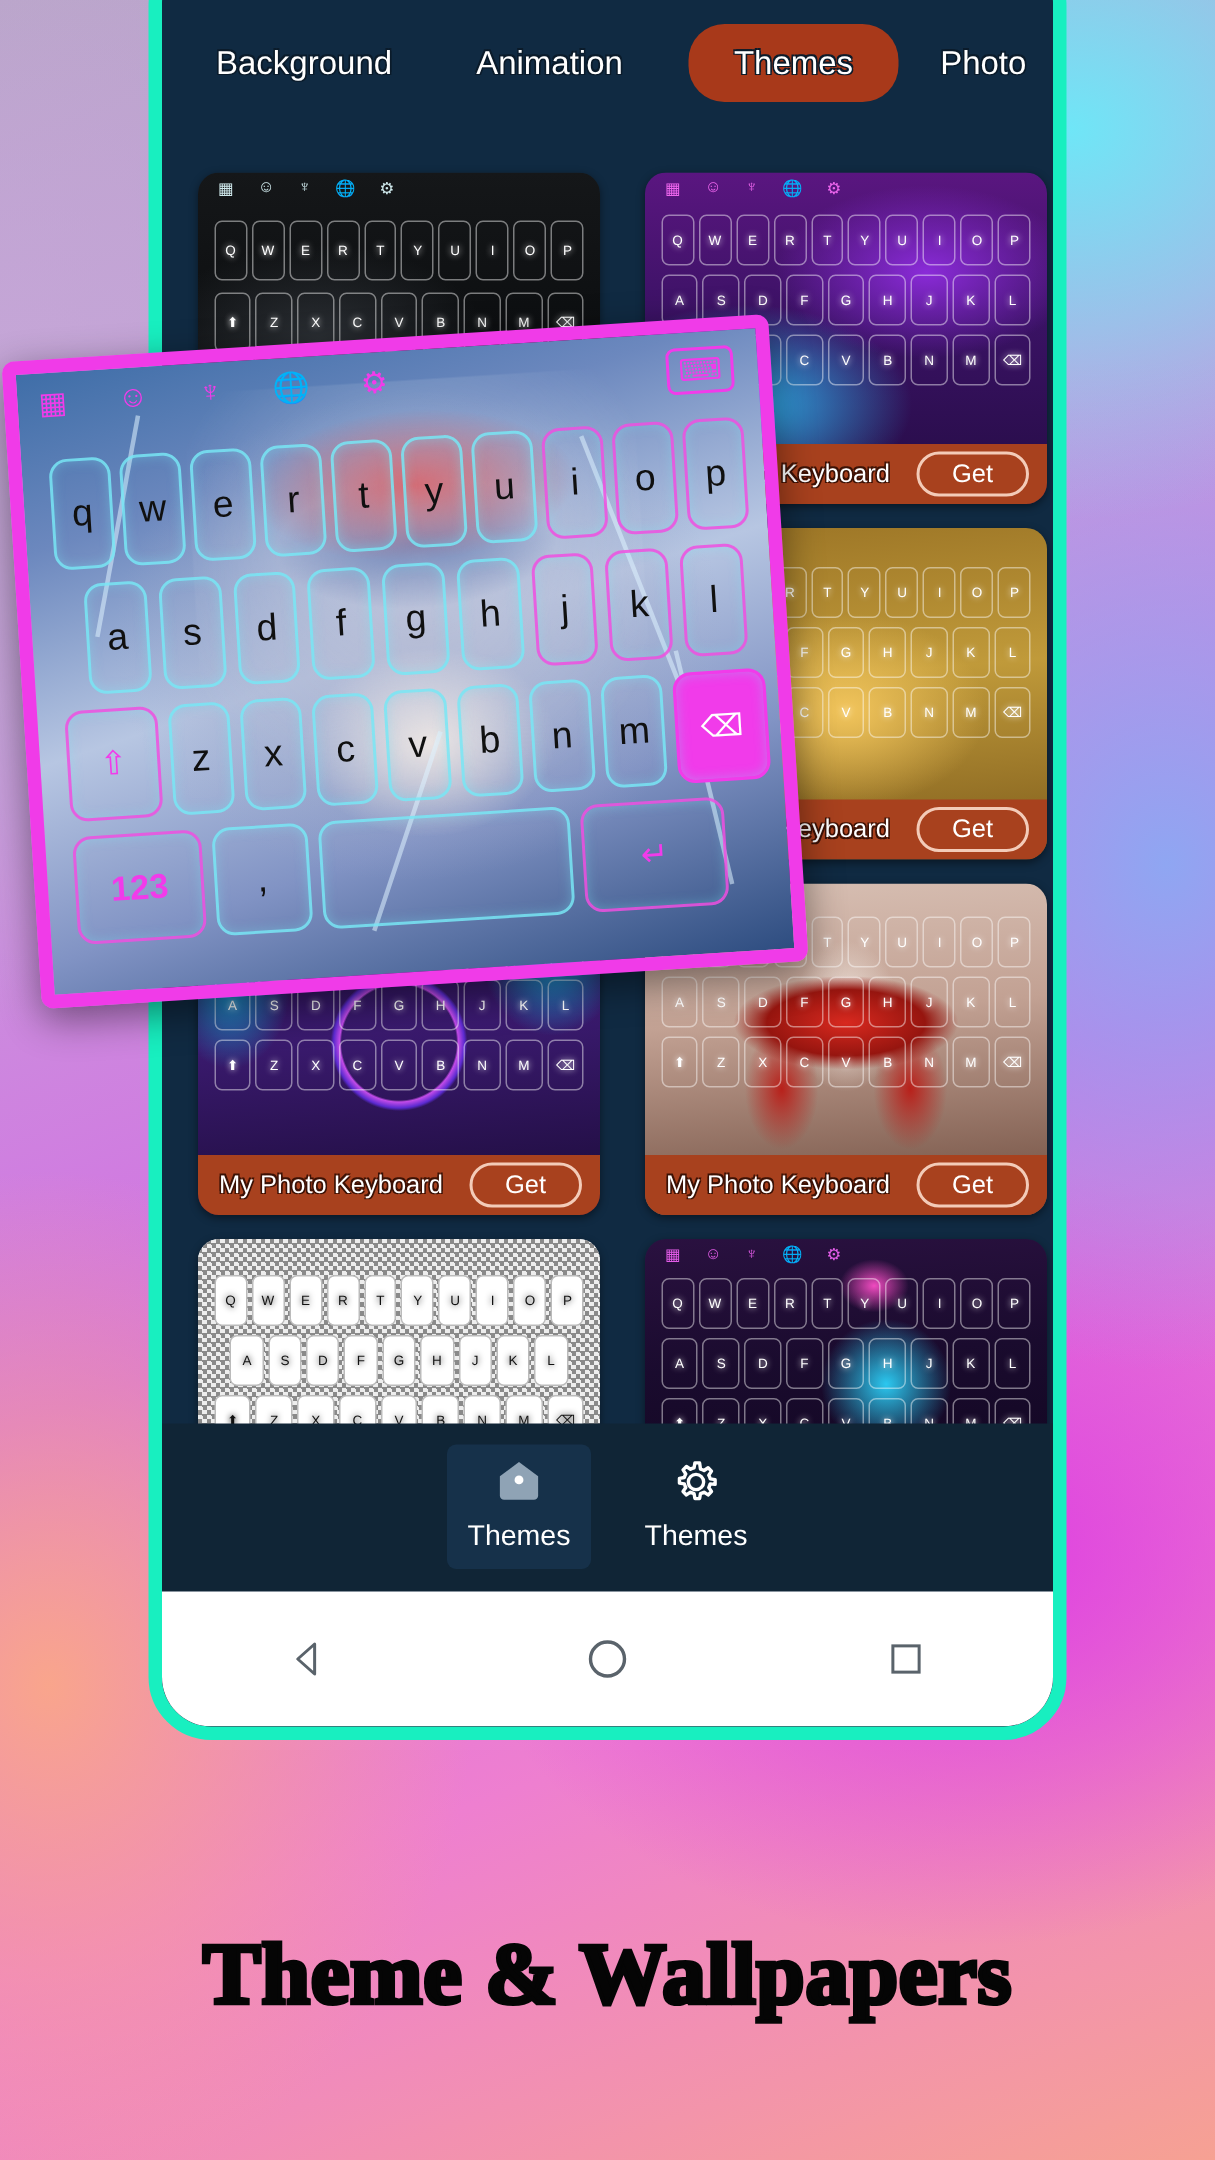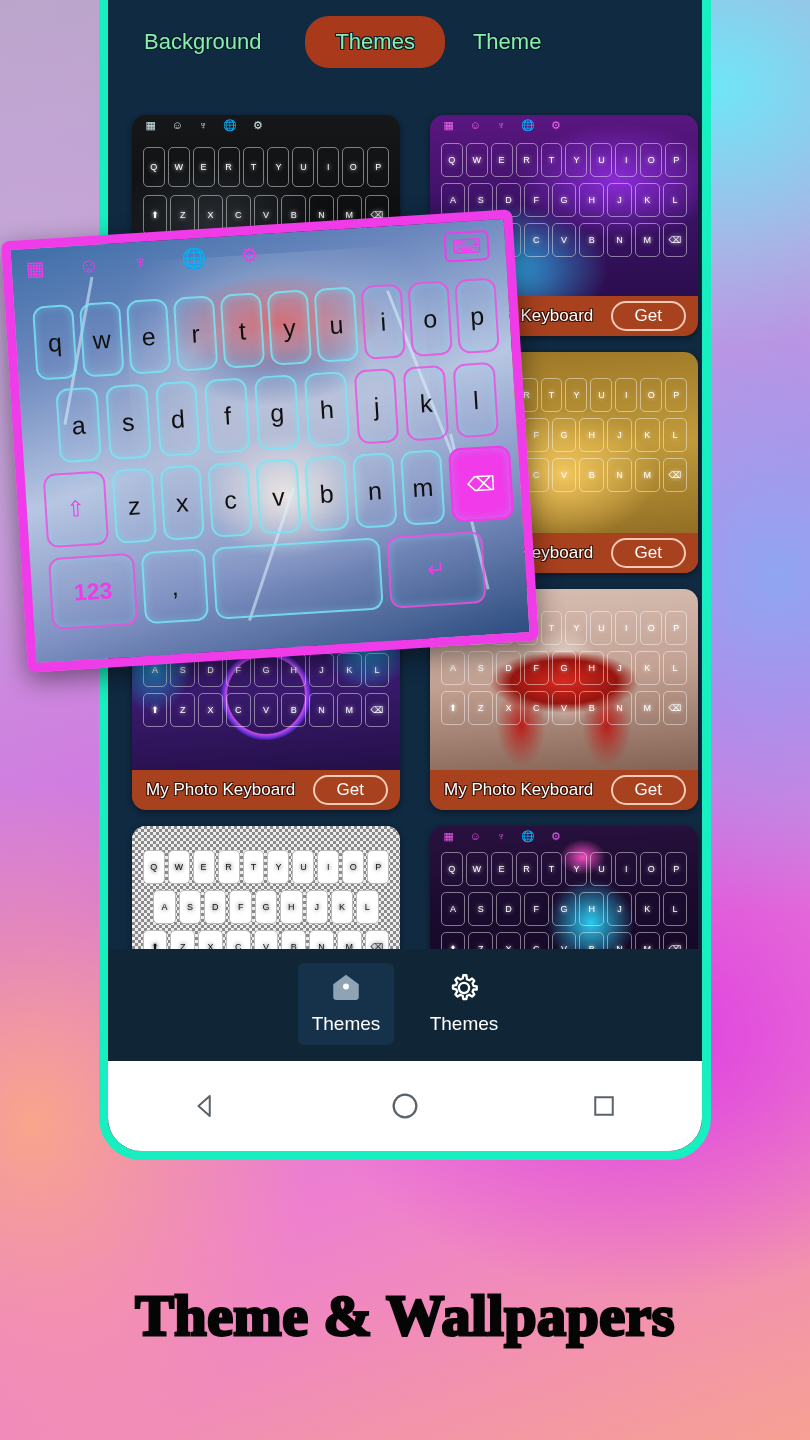--- a/index.html
+++ b/index.html
@@ -28,21 +28,21 @@
     border-radius: 42px;
     background: #0E2337;
     overflow: hidden;
   }
   .screen { position:absolute; inset:0; background:#102A42; overflow:hidden; }
 
   
   .tabs { position:absolute; left:0; right:0; top:40px; height:62px;
           display:flex; align-items:center; }
   .tab {
-    color:#86efac; font-size:22px; text-align:center;
+    color:#ffffff; font-size:22px; text-align:center;
     text-shadow: -1px -1px 0 #0b1b2a, 1px -1px 0 #0b1b2a, -1px 1px 0 #0b1b2a, 1px 1px 0 #0b1b2a;
     padding: 12px 0; white-space:nowrap;
   }
   .tab.t0 { margin-left: 36px; }
   .tab.t1 { margin-left: 56px; }
   .tab.t2 { margin-left: 44px; background:#A8391A; border-radius:24px; padding:13px 30px; }
   .tab.t3 { margin-left: 28px; }
 
   
   .grid {
@@ -127,22 +127,23 @@
   .bolt { position:absolute; background:#DFF3FF; opacity:.55; }
 </style>
 </head>
 <body>
 
 <div class="phone">
   <div class="screen">
 
     <div class="tabs">
       <div class="tab t0">Background</div>
+      <div class="tab t1">Animation</div>
       <div class="tab t2">Themes</div>
-      <div class="tab t3">Theme</div>
+      <div class="tab t3">Photo</div>
     </div>
 
     <div class="grid">
 
       <div class="card">
         <div class="kb" style="background:
             radial-gradient(ellipse 160px 90px at 30% 55%, #2B2F34 0%, rgba(43,47,52,0) 70%),
             linear-gradient(180deg,#151719 0%, #0D0F11 50%, #1A1D20 100%);"></div>
         <div class="toolrow" style="color:#CFE9EC;">
           <span>▦</span>

